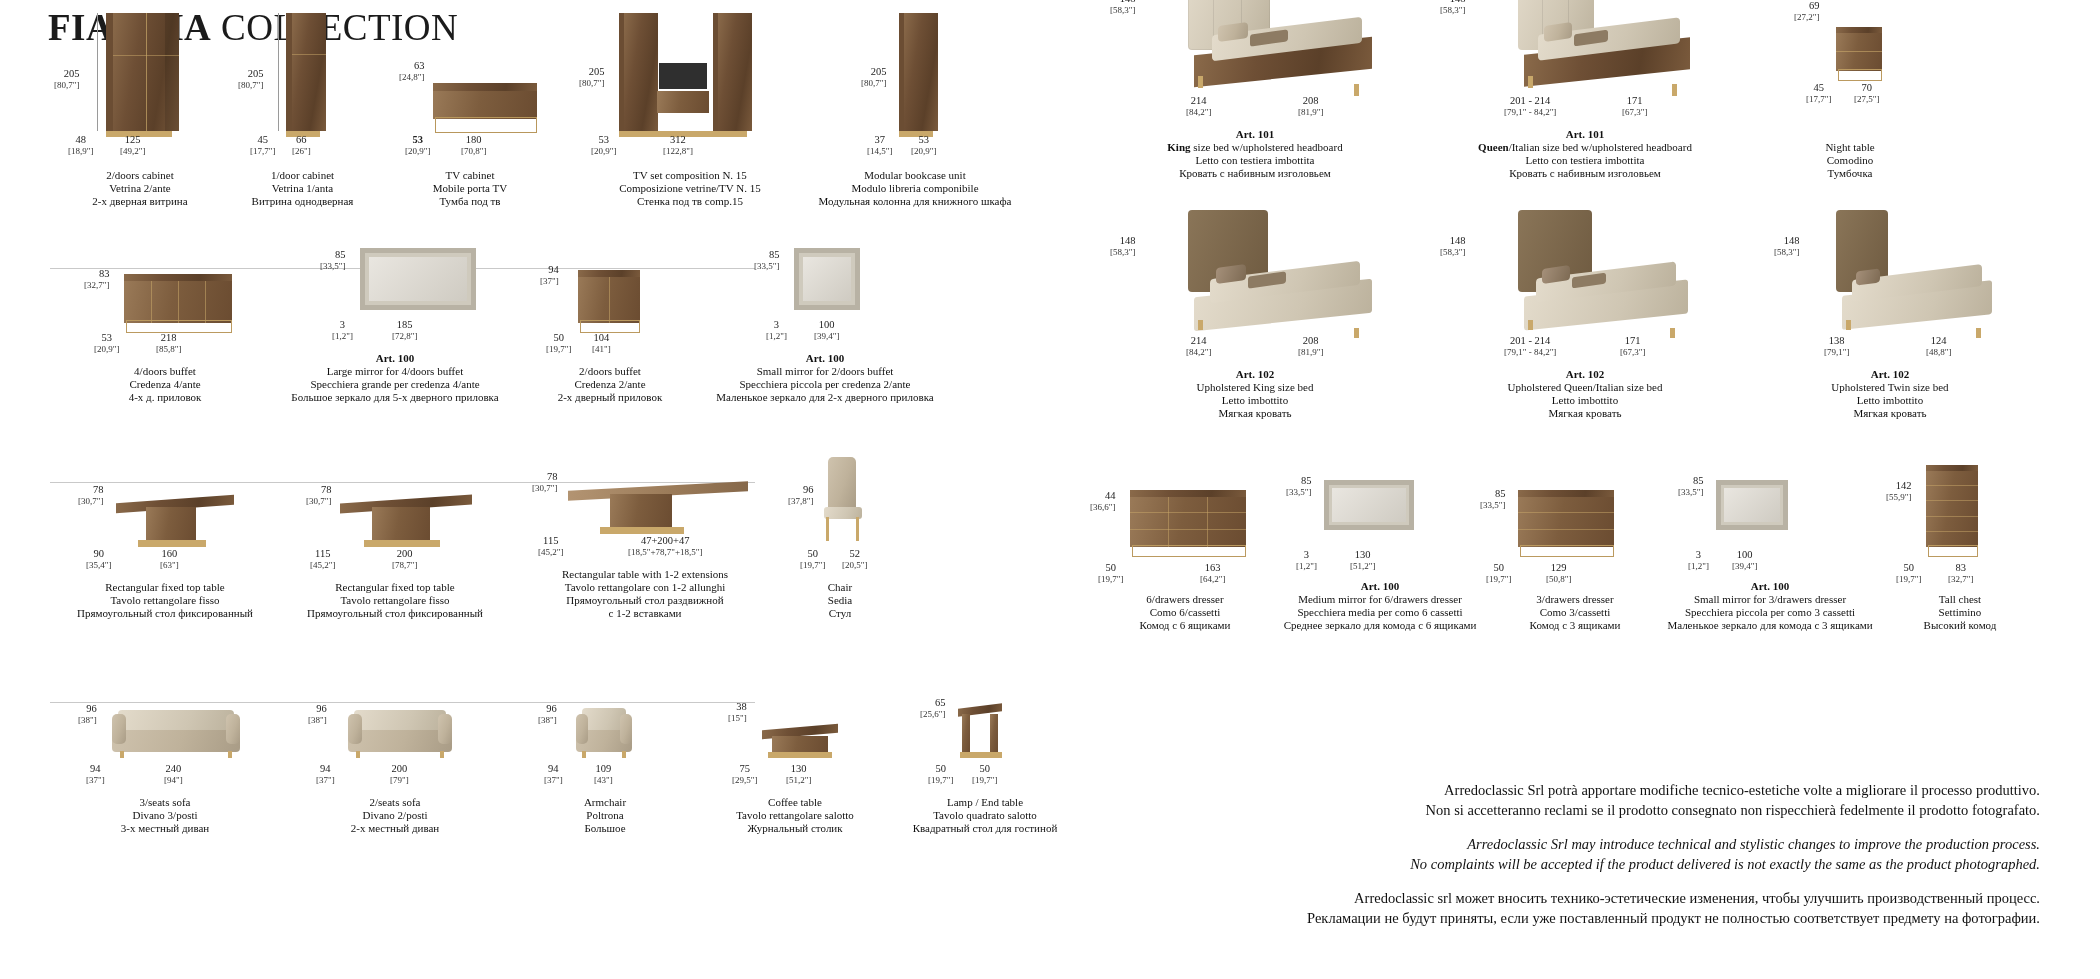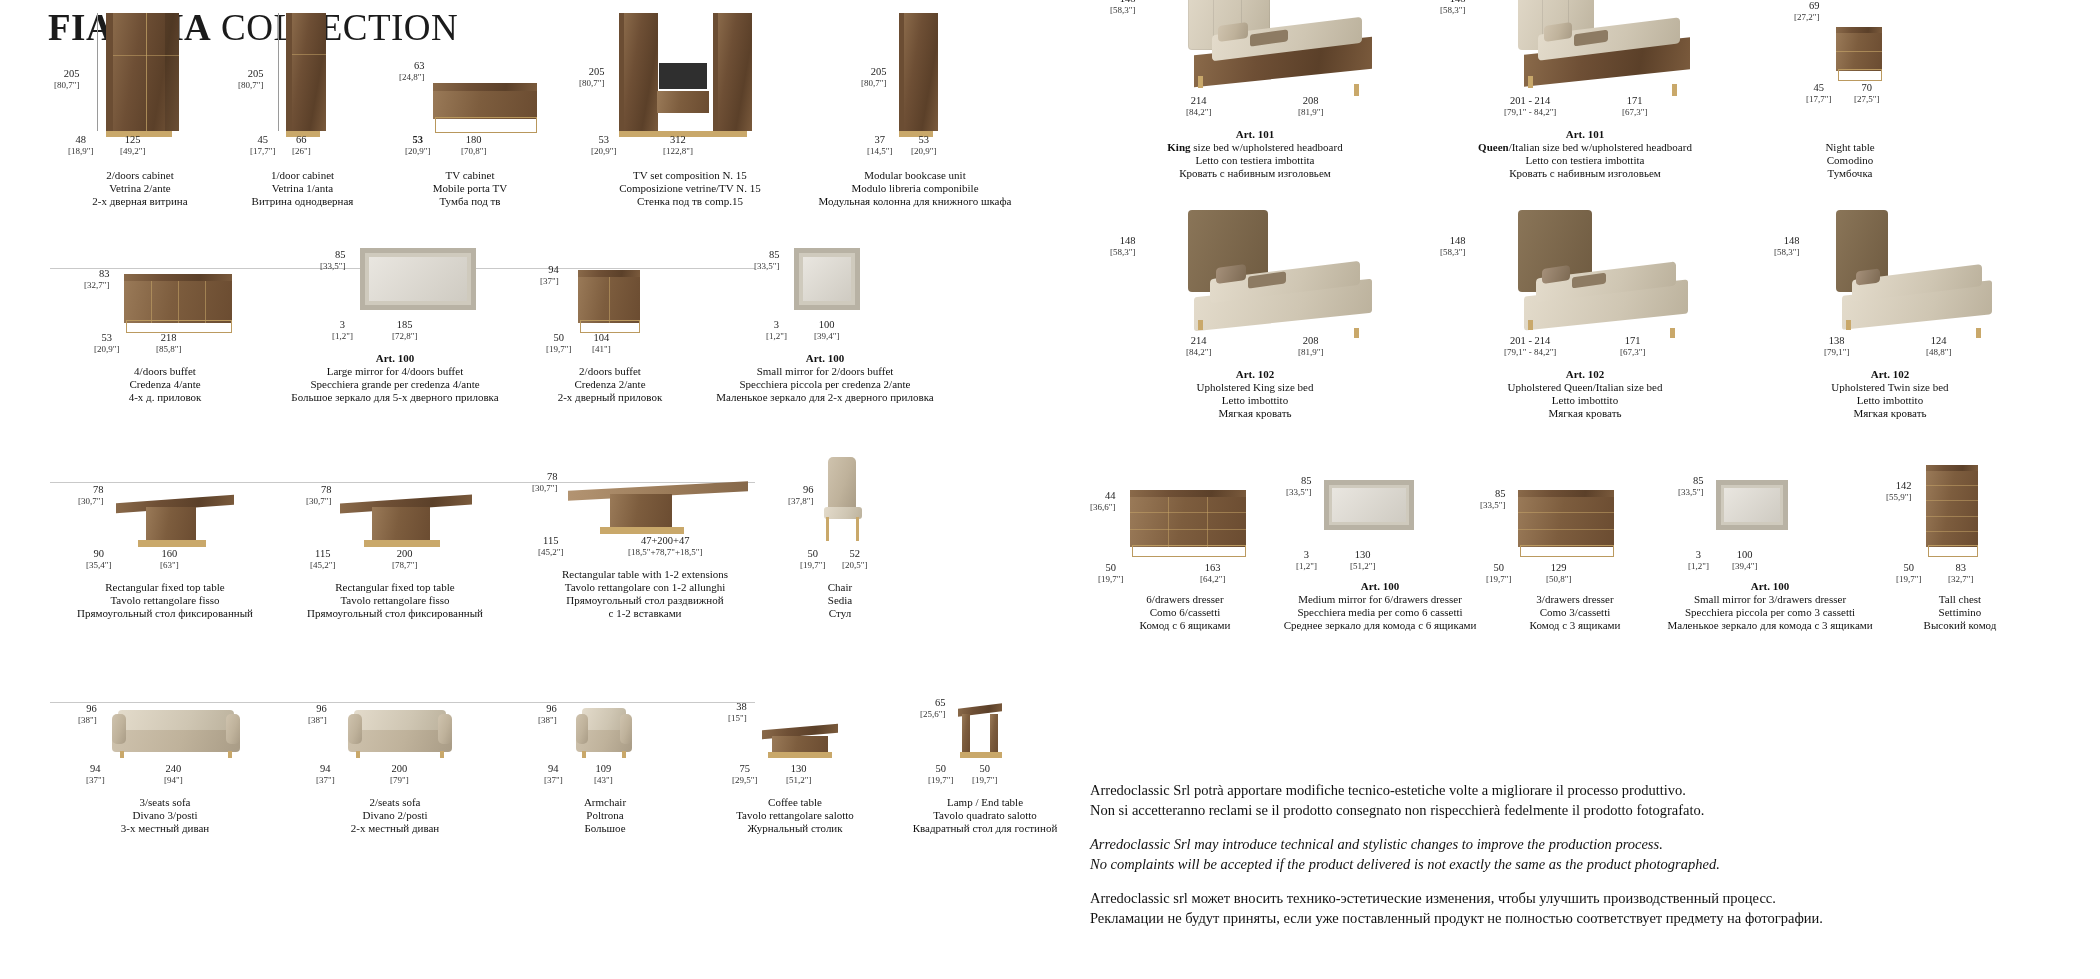--- a/index.html
+++ b/index.html
@@ -55,21 +55,21 @@
   .fab-l{background:linear-gradient(110deg,#e3dbcb 0%,#cfc6b3 60%,#bcb29d 100%);}
 
   
   .lead{position:absolute;background:#9a9a9a;}
   .lead.v{width:1px;}
 
   .footer-note{
     position:absolute;left:1090px;top:780px;width:950px;
     font-family:"Liberation Serif", serif;font-size:14.5px;line-height:20px;color:#111;
   }
-  .footer-note p{margin:0 0 14px 0;}
+  .footer-note p{margin:0 0 14px 0;text-align:right;}
   .footer-note .it{font-style:italic;}
 
   .cab{position:relative;}
 </style>
 </head>
 <body>
 
 <div class="page">
 
   <div class="title">

